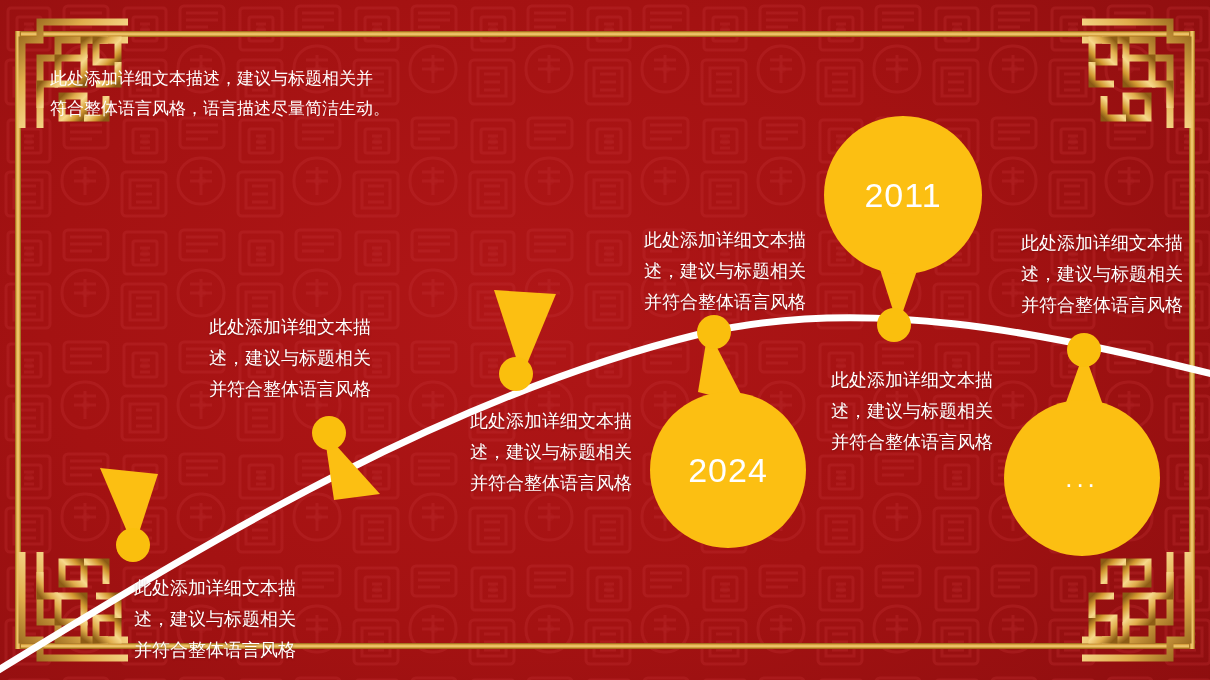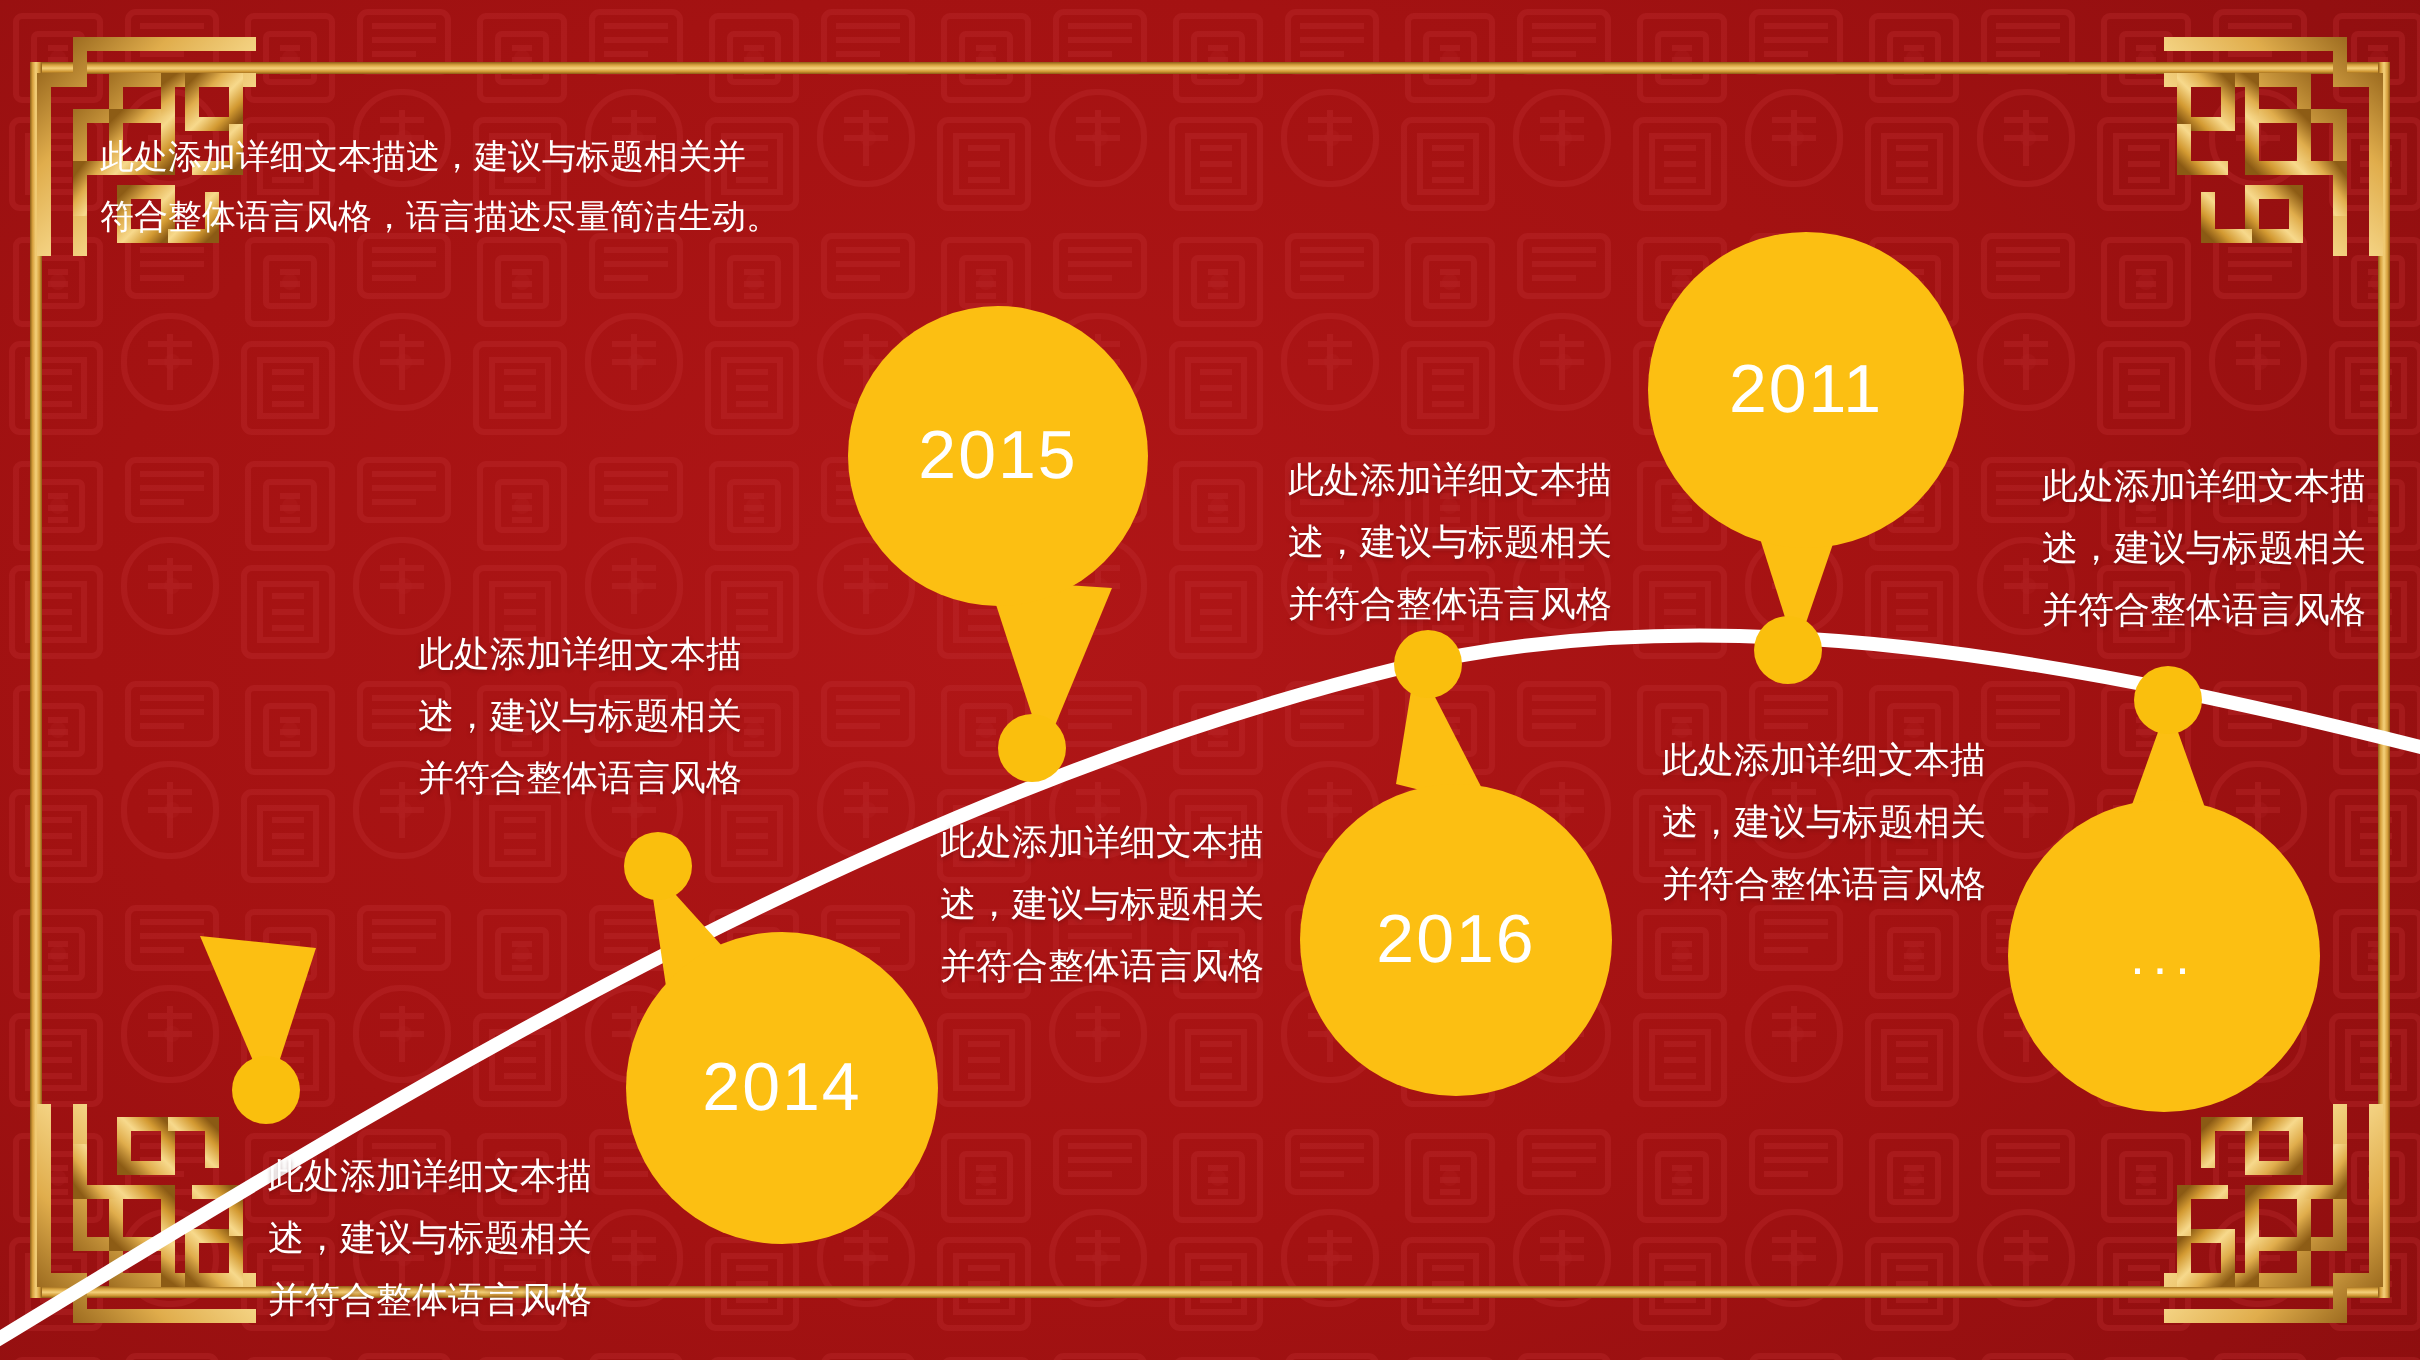--- a/index.html
+++ b/index.html
@@ -230,44 +230,38 @@
     <path d="M4 0 L62 6 L38 80 Z" fill="#fcbf12"></path>
   </svg>
   <div class="node" style="left:116px; top:528px; width:34px; height:34px;"></div>
   <div class="note center" style="left:127px; top:573px; width:176px;">此处添加详细文本描
 述，建议与标题相关
 并符合整体语言风格</div>
 
   <svg class="tail" style="left:318px; top:432px; width:70px; height:80px;" viewBox="0 0 70 80">
     <path d="M6 0 L62 62 L16 68 Z" fill="#fcbf12"></path>
   </svg>
-  <div class="bubble" style="left:313px; top:466px; width:156px; height:156px;">
-    <span class="bubble-label">2014</span>
-  </div>
   <div class="node" style="left:312px; top:416px; width:34px; height:34px;"></div>
   <div class="note center" style="left:463px; top:406px; width:176px;">此处添加详细文本描
 述，建议与标题相关
 并符合整体语言风格</div>
 
   <svg class="tail" style="left:488px; top:290px; width:80px; height:90px;" viewBox="0 0 80 90">
     <path d="M6 0 L68 4 L34 86 Z" fill="#fcbf12"></path>
   </svg>
-  <div class="bubble" style="left:424px; top:153px; width:150px; height:150px;">
-    <span class="bubble-label">2015</span>
-  </div>
   <div class="node" style="left:499px; top:357px; width:34px; height:34px;"></div>
   <div class="note right" style="left:193px; top:312px; width:178px;">此处添加详细文本描
 述，建议与标题相关
 并符合整体语言风格</div>
 
   <svg class="tail" style="left:694px; top:330px; width:64px; height:84px;" viewBox="0 0 64 84">
     <path d="M14 0 L52 74 L4 62 Z" fill="#fcbf12"></path>
   </svg>
   <div class="bubble" style="left:650px; top:392px; width:156px; height:156px;">
-    <span class="bubble-label">2016</span>
+    <span class="bubble-label">2024</span>
   </div>
   <div class="node" style="left:697px; top:315px; width:34px; height:34px;"></div>
   <div class="note center" style="left:636px; top:225px; width:178px;">此处添加详细文本描
 述，建议与标题相关
 并符合整体语言风格</div>
 
   <svg class="tail" style="left:868px; top:244px; width:62px; height:86px;" viewBox="0 0 62 86">
     <path d="M4 0 L56 6 L30 82 Z" fill="#fcbf12"></path>
   </svg>
   <div class="bubble" style="left:824px; top:116px; width:158px; height:158px;">

